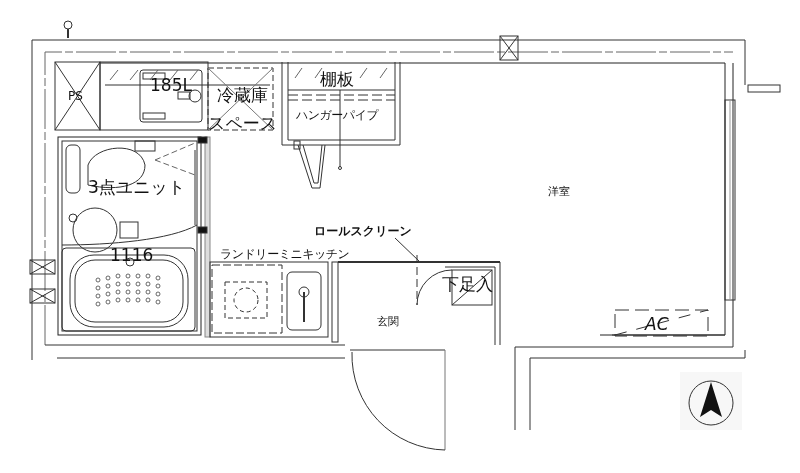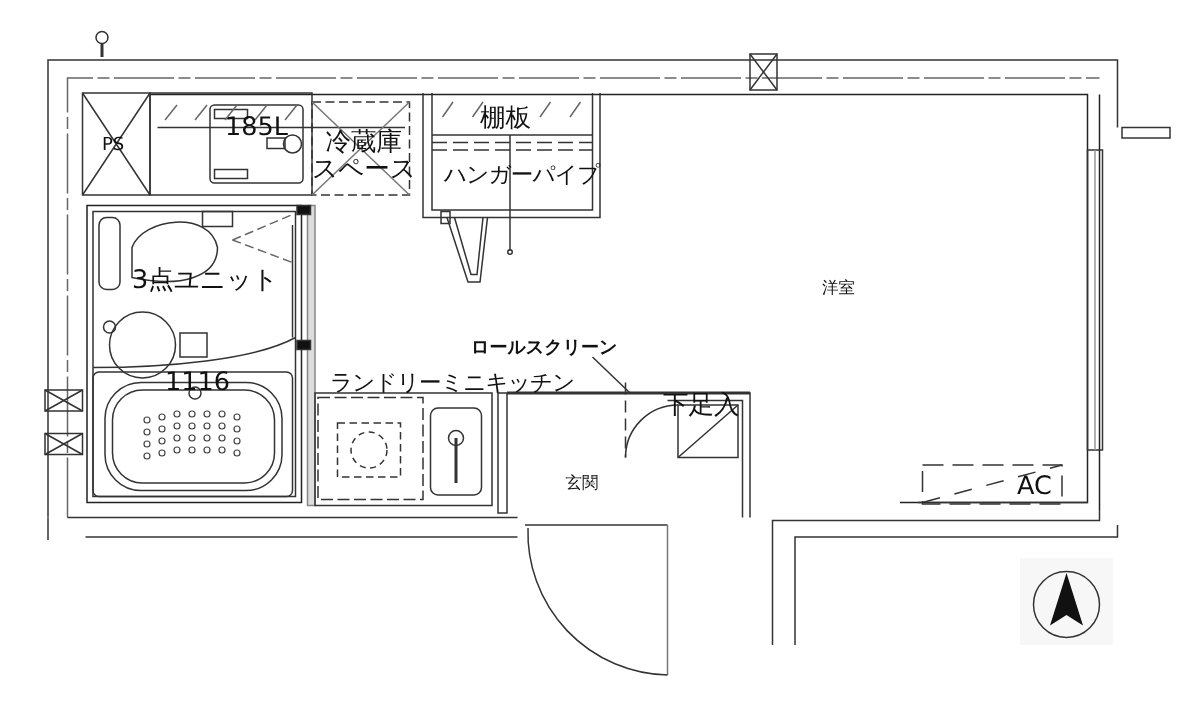--- a/index.html
+++ b/index.html
@@ -2,21 +2,21 @@
 <html><head>
   <meta charset="utf-8">
   <style>
     html, body { margin: 0; padding: 0; background: #ffffff; }
     body { width: 800px; height: 473px; position: relative; overflow: hidden; font-family: "DejaVu Sans", sans-serif; }
     svg#plan { position: absolute; left: 0; top: 0; }
     .lbl { position: absolute; color: #111; white-space: nowrap; line-height: 1; }
     .room-big { font-size: 11px; }
     .room-mid { font-size: 12px; }
     .room-sm { font-size: 17px; }
-    .room-xs { font-size: 15px; letter-spacing: -0.5px; }
+    .room-xs { font-size: 12px; letter-spacing: -0.5px; }
     .compass { position: absolute; left: 680px; top: 372px; width: 62px; height: 58px; background: #f7f7f7; }
   </style>
 </head>
 <body>
 
 <svg id="plan" width="800" height="473" viewBox="0 0 800 473" xmlns="http://www.w3.org/2000/svg">
   <g fill="none" stroke="#333" stroke-width="1">
 
     <g>
       <polyline points="32,345 32,40 745,40 745,85"></polyline>
@@ -196,28 +196,28 @@
       <line x1="68" y1="29" x2="68" y2="38" stroke-width="2"></line>
     </g>
   </g>
 </svg>
 
 <div class="lbl room-big" style="left:548px; top:186px;">洋室</div>
 <div class="lbl room-big" style="left:377px; top:316px;">玄関</div>
 <div class="lbl room-sm" style="left:88px; top:179px;">3点ユニット</div>
 <div class="lbl room-sm" style="left:110px; top:203px;margin-top:44px;">1116</div>
 <div class="lbl room-sm" style="left:217px; top:87px;">冷蔵庫</div>
-<div class="lbl room-sm" style="left:208px; top:105px;text-align:right;">スペース</div>
+<div class="lbl room-sm" style="left:208px; top:115px;text-align:right;">スペース</div>
 <div class="lbl room-sm" style="left:320px; top:71px;">棚板</div>
 <div class="lbl room-xs" style="left:296px; top:109px;">ハンガーパイプ</div>
 <div class="lbl room-xs" style="left:220px; top:248px;">ランドリーミニキッチン</div>
 <div class="lbl room-mid" style="left:314px; top:225px; font-weight:bold;">ロールスクリーン</div>
-<div class="lbl room-sm" style="left:442px; top:262px;">下足入</div>
+<div class="lbl room-sm" style="left:442px; top:276px;">下足入</div>
 <div class="lbl room-mid" style="left:68px; top:90px;">PS</div>
-<div class="lbl room-sm" style="left:678px; top:316px;">AC</div>
+<div class="lbl room-sm" style="left:645px; top:316px;font-style:italic;">AC</div>
 <div class="lbl room-sm" style="left:150px; top:77px;">185L</div>
 
 <div class="compass">
   <svg width="62" height="58" viewBox="0 0 62 58">
     <circle cx="31" cy="31" r="22" fill="none" stroke="#333" stroke-width="1"></circle>
     <polygon points="31,10 20,45 31,38 42,45" fill="#111"></polygon>
   </svg>
 </div>
 
 </body></html>

